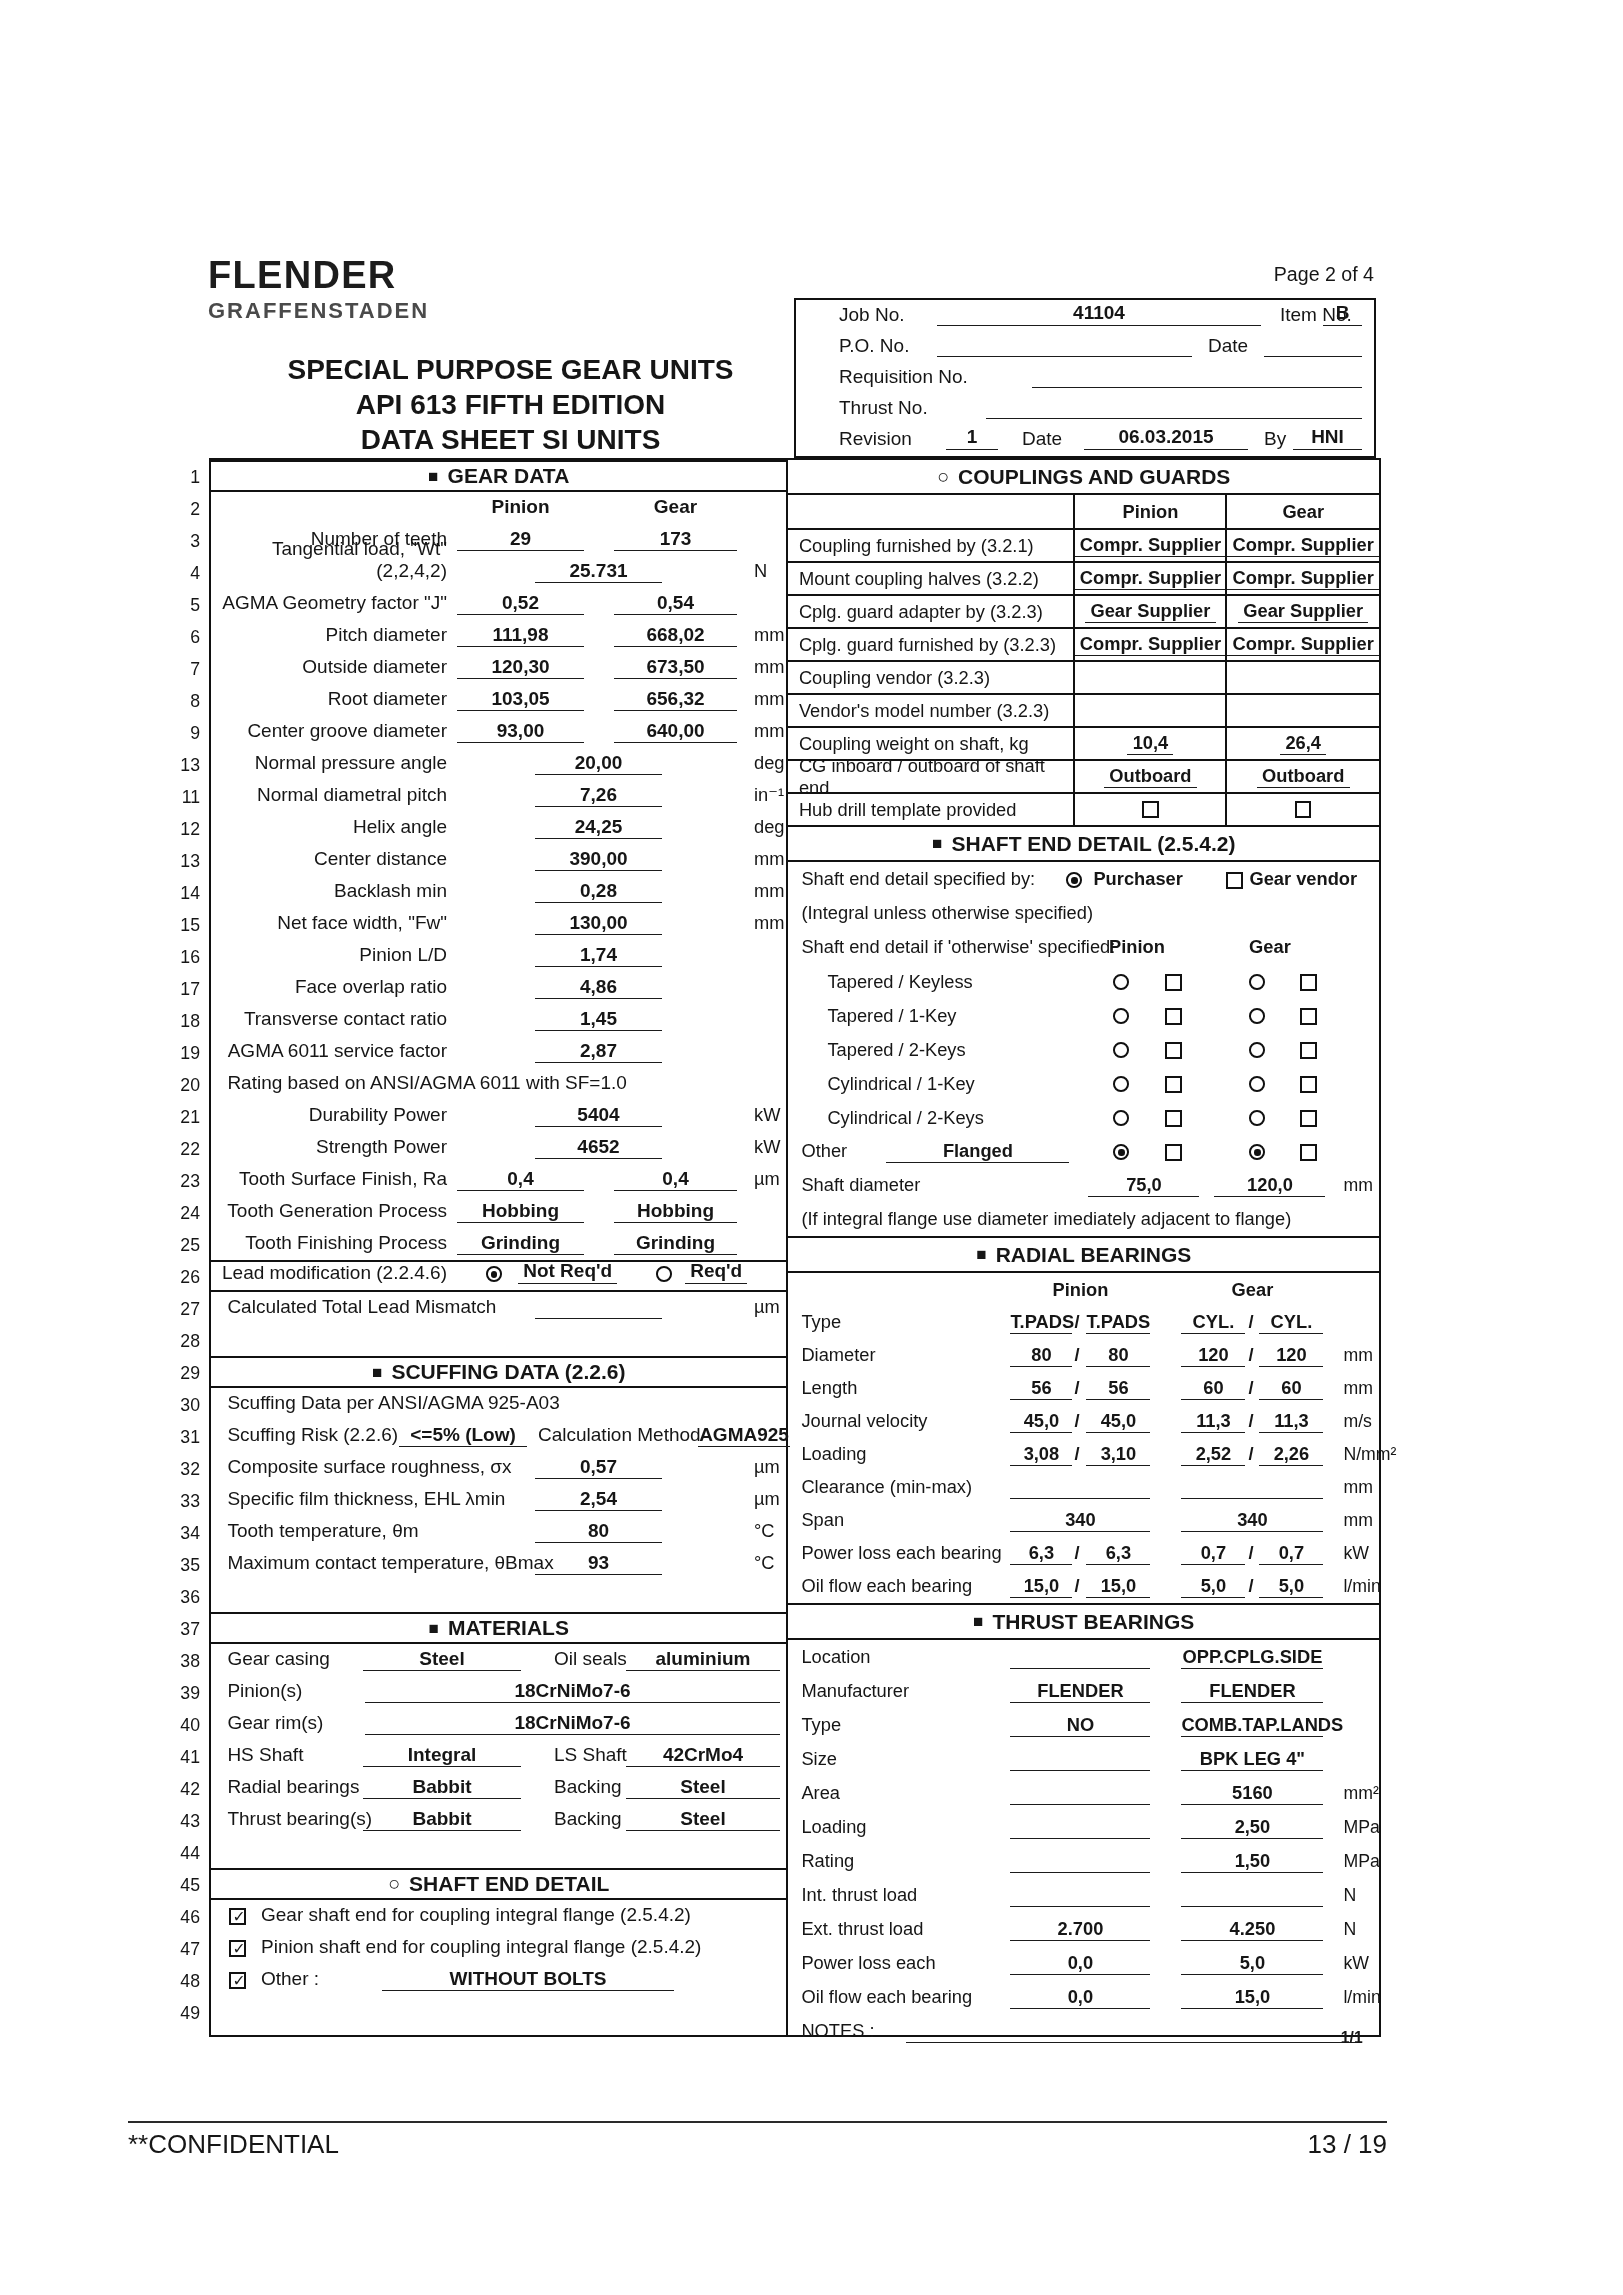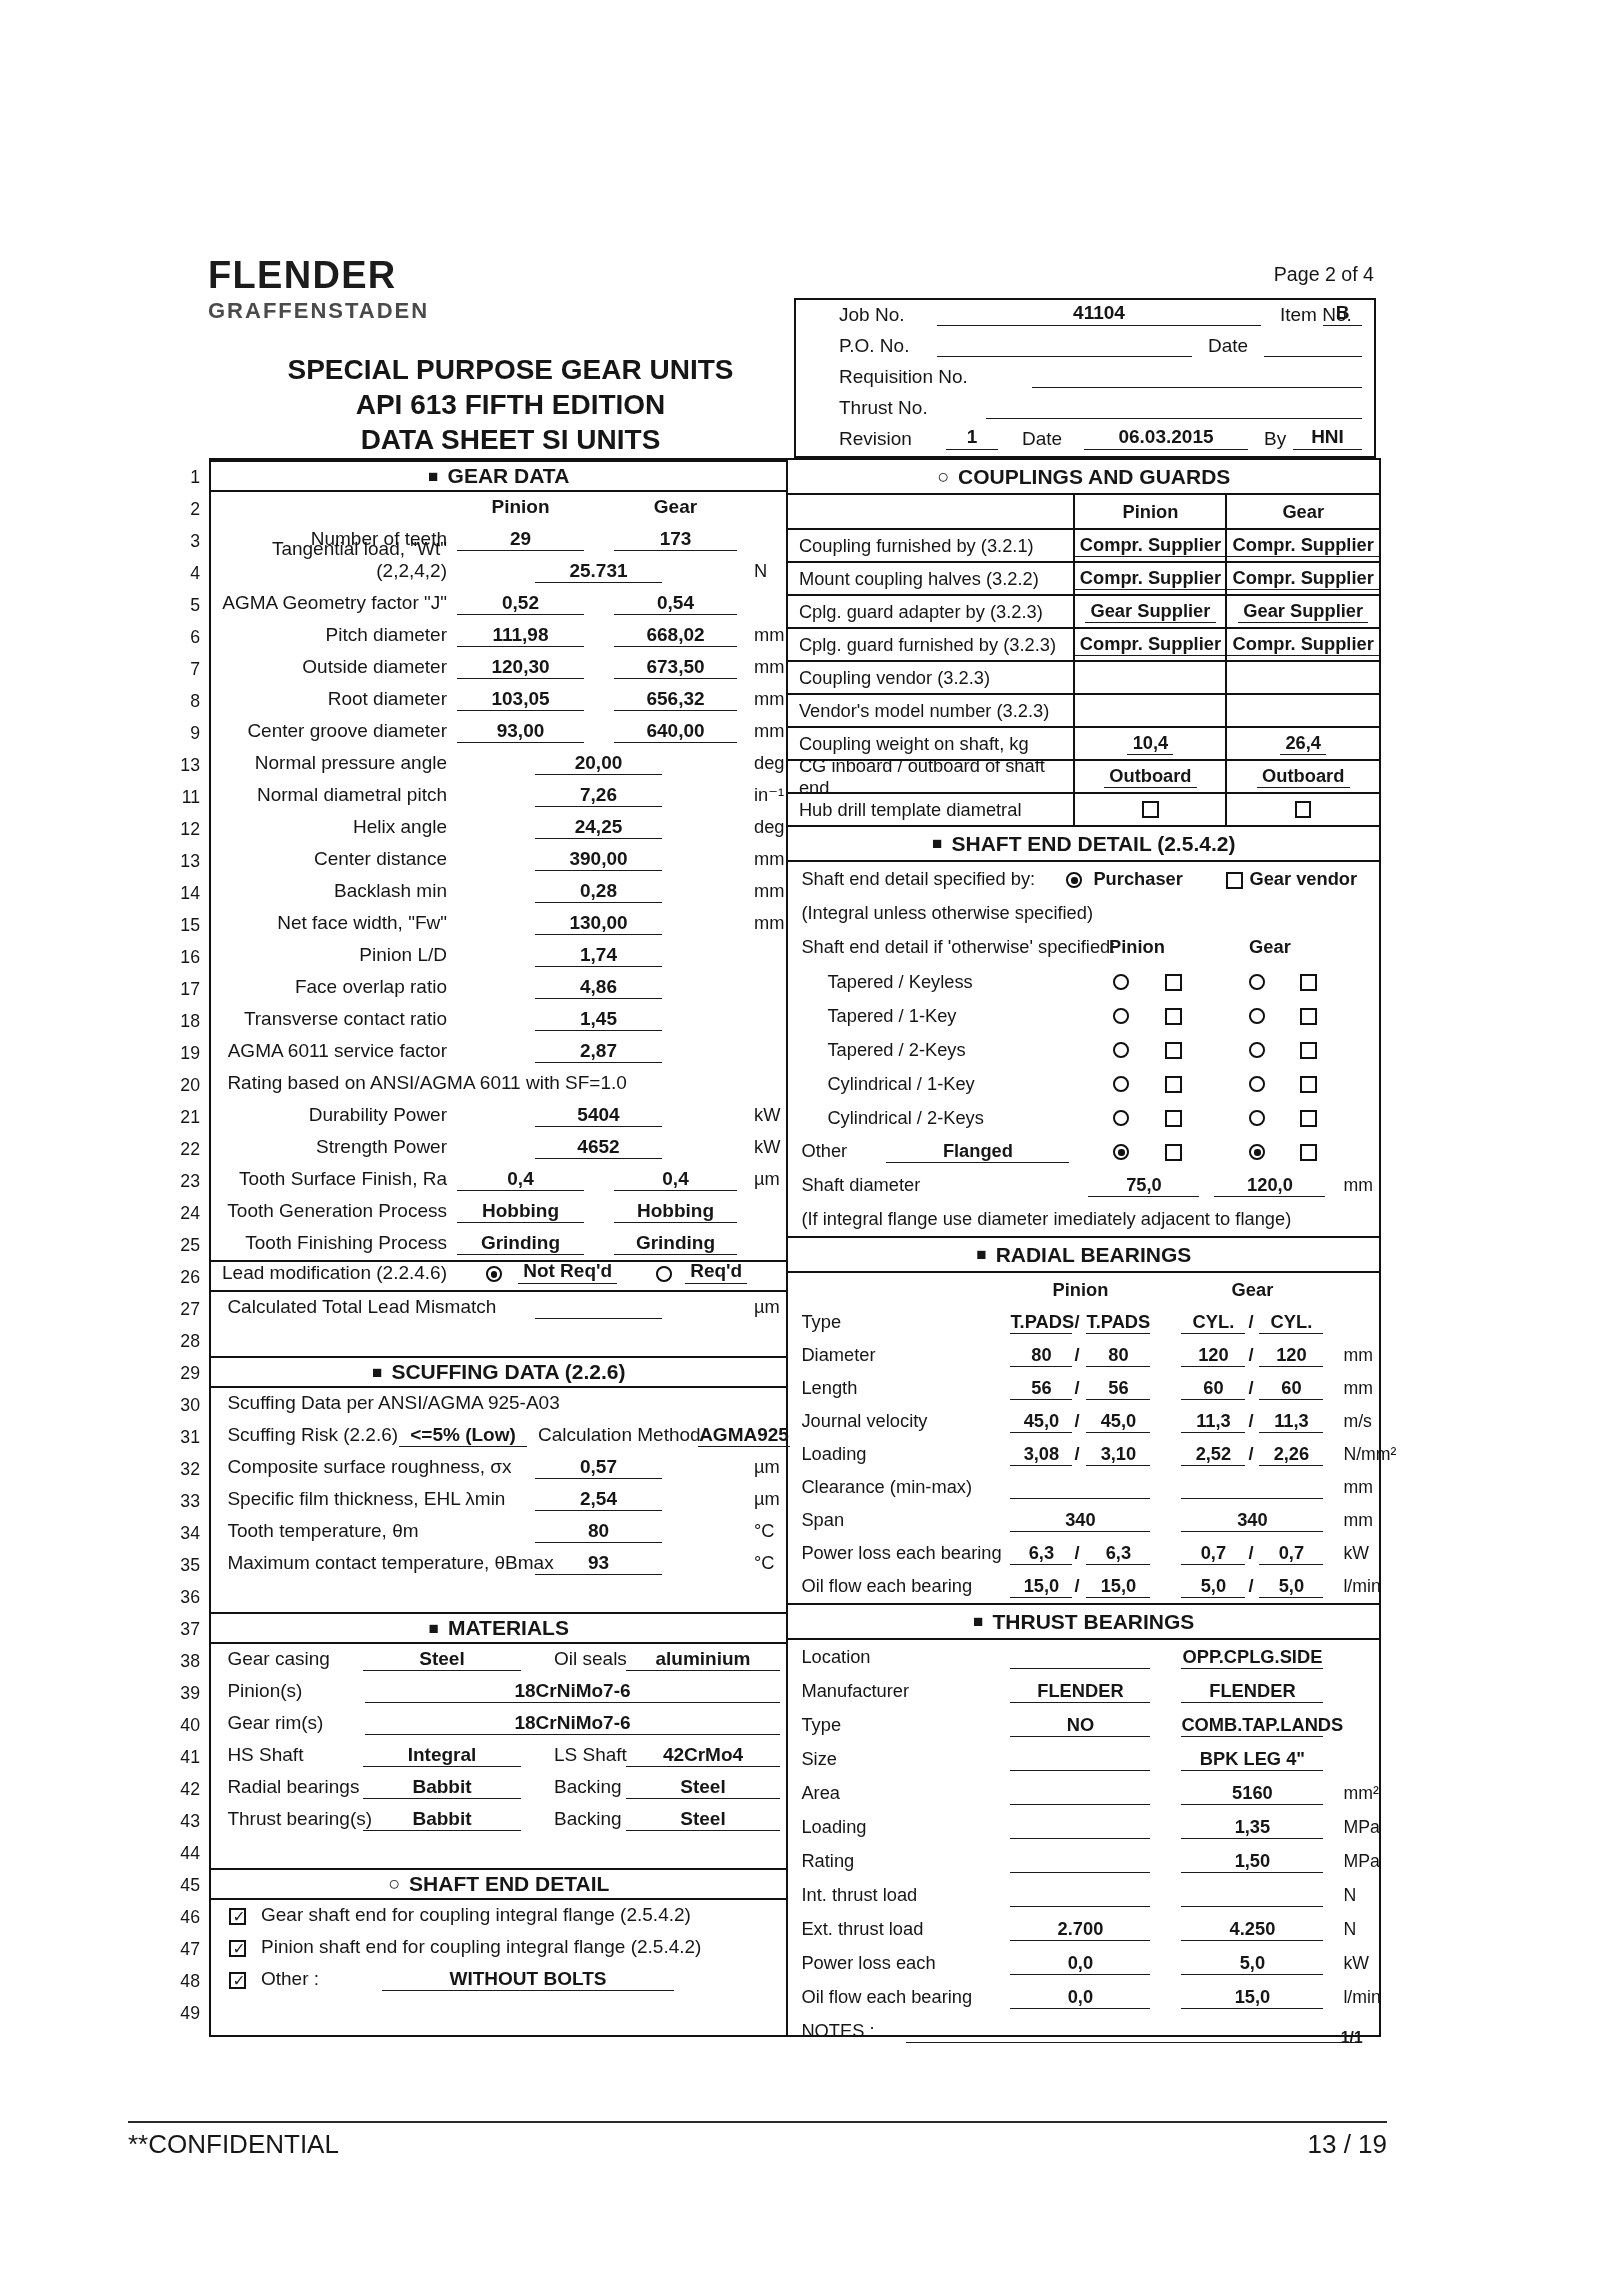--- a/index.html
+++ b/index.html
@@ -504,21 +504,21 @@
             </div>
 
           <div class="cgc cgl bt">CG inboard / outboard of shaft end</div>
           <div class="cgc cgv bt">
               <span class="cgu">Outboard</span>
             </div>
           <div class="cgc cgv bt">
               <span class="cgu">Outboard</span>
             </div>
 
-          <div class="cgc cgl bt">Hub drill template diametral</div>
+          <div class="cgc cgl bt">Hub drill template provided</div>
           <div class="cgc cgv bt">
               <span class="cgbx"></span>
             </div>
           <div class="cgc cgv bt">
               <span class="cgbx"></span>
             </div>
         </div>
       </div>
 
       <div class="sec secB">
@@ -714,21 +714,21 @@
           </div>
         <div class="drow srow">
             <span class="rl">Area</span>
             <span class="w1 u"></span>
             <span class="w2 u">5160</span>
             <span class="runit">mm²</span>
           </div>
         <div class="drow srow">
             <span class="rl">Loading</span>
             <span class="w1 u"></span>
-            <span class="w2 u">1,35</span>
+            <span class="w2 u">2,50</span>
             <span class="runit">MPa</span>
           </div>
         <div class="drow srow">
             <span class="rl">Rating</span>
             <span class="w1 u"></span>
             <span class="w2 u">1,50</span>
             <span class="runit">MPa</span>
           </div>
         <div class="drow srow">
             <span class="rl">Int. thrust load</span>

